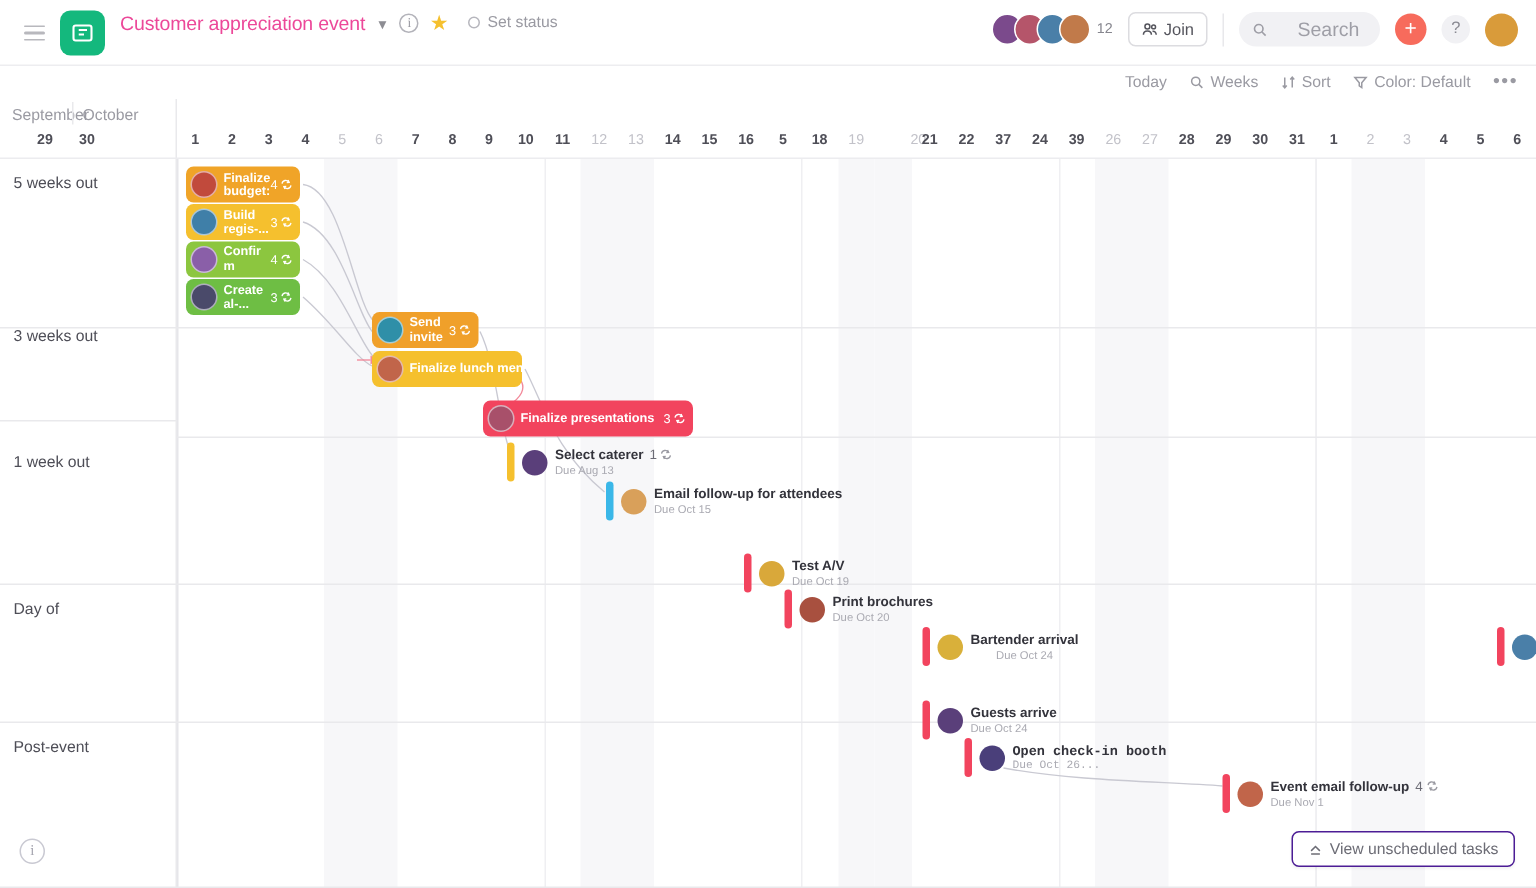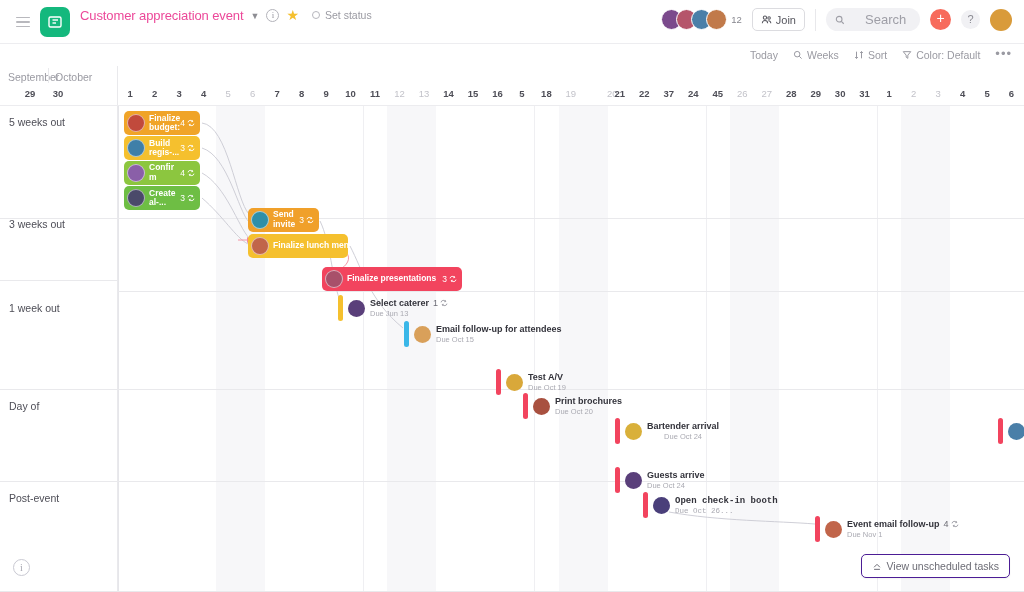--- a/index.html
+++ b/index.html
@@ -414,21 +414,21 @@
           <div class="day-cell" style="left: 342.72px; width: 24.48px;">15</div>
           <div class="day-cell" style="left: 367.2px; width: 24.48px;">16</div>
           <div class="day-cell" style="left: 391.68px; width: 24.48px;">5</div>
           <div class="day-cell" style="left: 416.16px; width: 24.48px;">18</div>
           <div class="day-cell we" style="left: 440.64px; width: 24.48px;">19</div>
           <div class="day-cell we" style="left: 482px; width: 24.48px;">20</div>
           <div class="day-cell" style="left: 489.6px; width: 24.48px;">21</div>
           <div class="day-cell" style="left: 514.08px; width: 24.48px;">22</div>
           <div class="day-cell" style="left: 538.56px; width: 24.48px;">37</div>
           <div class="day-cell" style="left: 563.04px; width: 24.48px;">24</div>
-          <div class="day-cell" style="left: 587.52px; width: 24.48px;">45</div>
+          <div class="day-cell" style="left: 587.52px; width: 24.48px;">39</div>
           <div class="day-cell we" style="left: 612px; width: 24.48px;">26</div>
           <div class="day-cell we" style="left: 636.48px; width: 24.48px;">27</div>
           <div class="day-cell" style="left: 660.96px; width: 24.48px;">28</div>
           <div class="day-cell" style="left: 685.44px; width: 24.48px;">29</div>
           <div class="day-cell" style="left: 709.92px; width: 24.48px;">30</div>
           <div class="day-cell" style="left: 734.4px; width: 24.48px;">31</div>
           <div class="day-cell" style="left: 758.88px; width: 24.48px;">1</div>
           <div class="day-cell we" style="left: 783.36px; width: 24.48px;">2</div>
           <div class="day-cell we" style="left: 807.84px; width: 24.48px;">3</div>
           <div class="day-cell" style="left: 832.32px; width: 24.48px;">4</div>
@@ -546,21 +546,21 @@
                 <span style="display: inline-flex; width: 8px; height: 8px; color: rgb(154, 154, 162);">
                   <svg viewBox="0 0 10 10" fill="none" stroke="currentColor" stroke-width="1.1">
                     <path d="M1.3 4.2a3 3 0 015.6-1"></path>
                     <path d="M8.7 5.8a3 3 0 01-5.6 1"></path>
                     <path d="M6.3 1.2l.9 2-2 .2"></path>
                     <path d="M3.7 8.8l-.9-2 2-.2"></path>
                   </svg>
                 </span>
               </span>
             </div>
-            <div class="mdue">Due Jun 13</div>
+            <div class="mdue">Due Aug 13</div>
           </div>
         </div>
         <div class="ms" style="left: 286px; top: 255px;">
           <div class="stub blue"></div>
           <div class="mav" style="background: rgb(217, 160, 90);"></div>
           <div class="mtextwrap">
             <div class="mtitle">
               <span>Email follow-up for attendees</span>
             </div>
             <div class="mdue">Due Oct 15</div>

